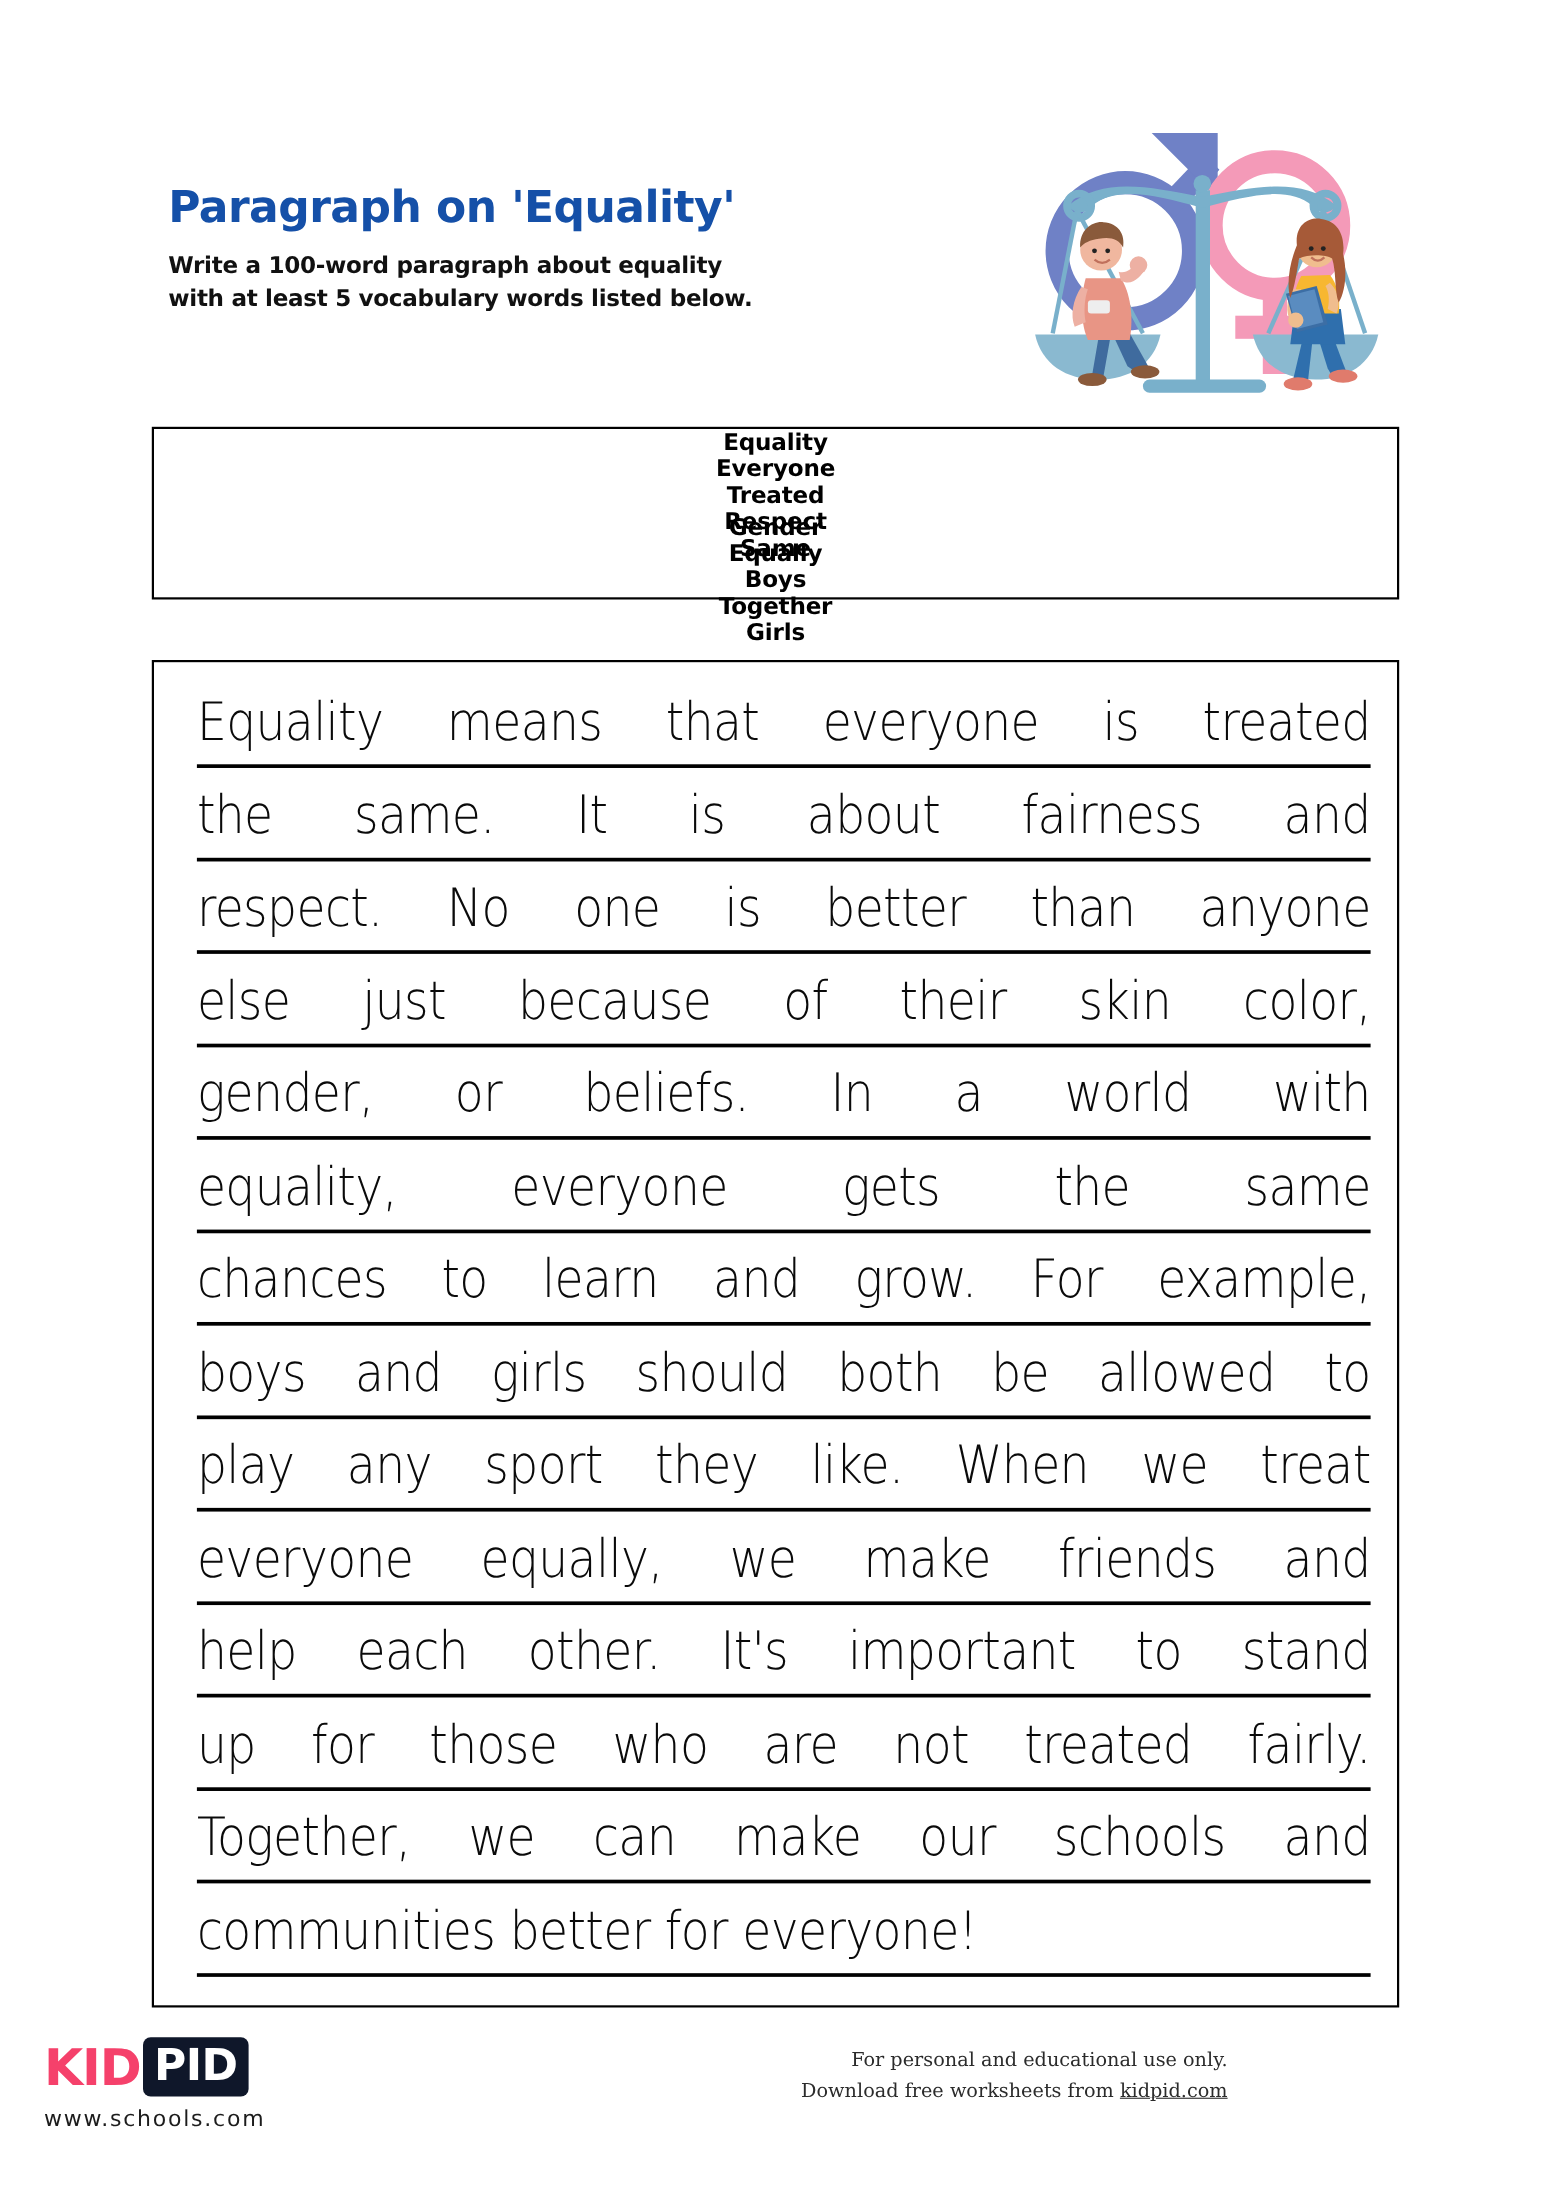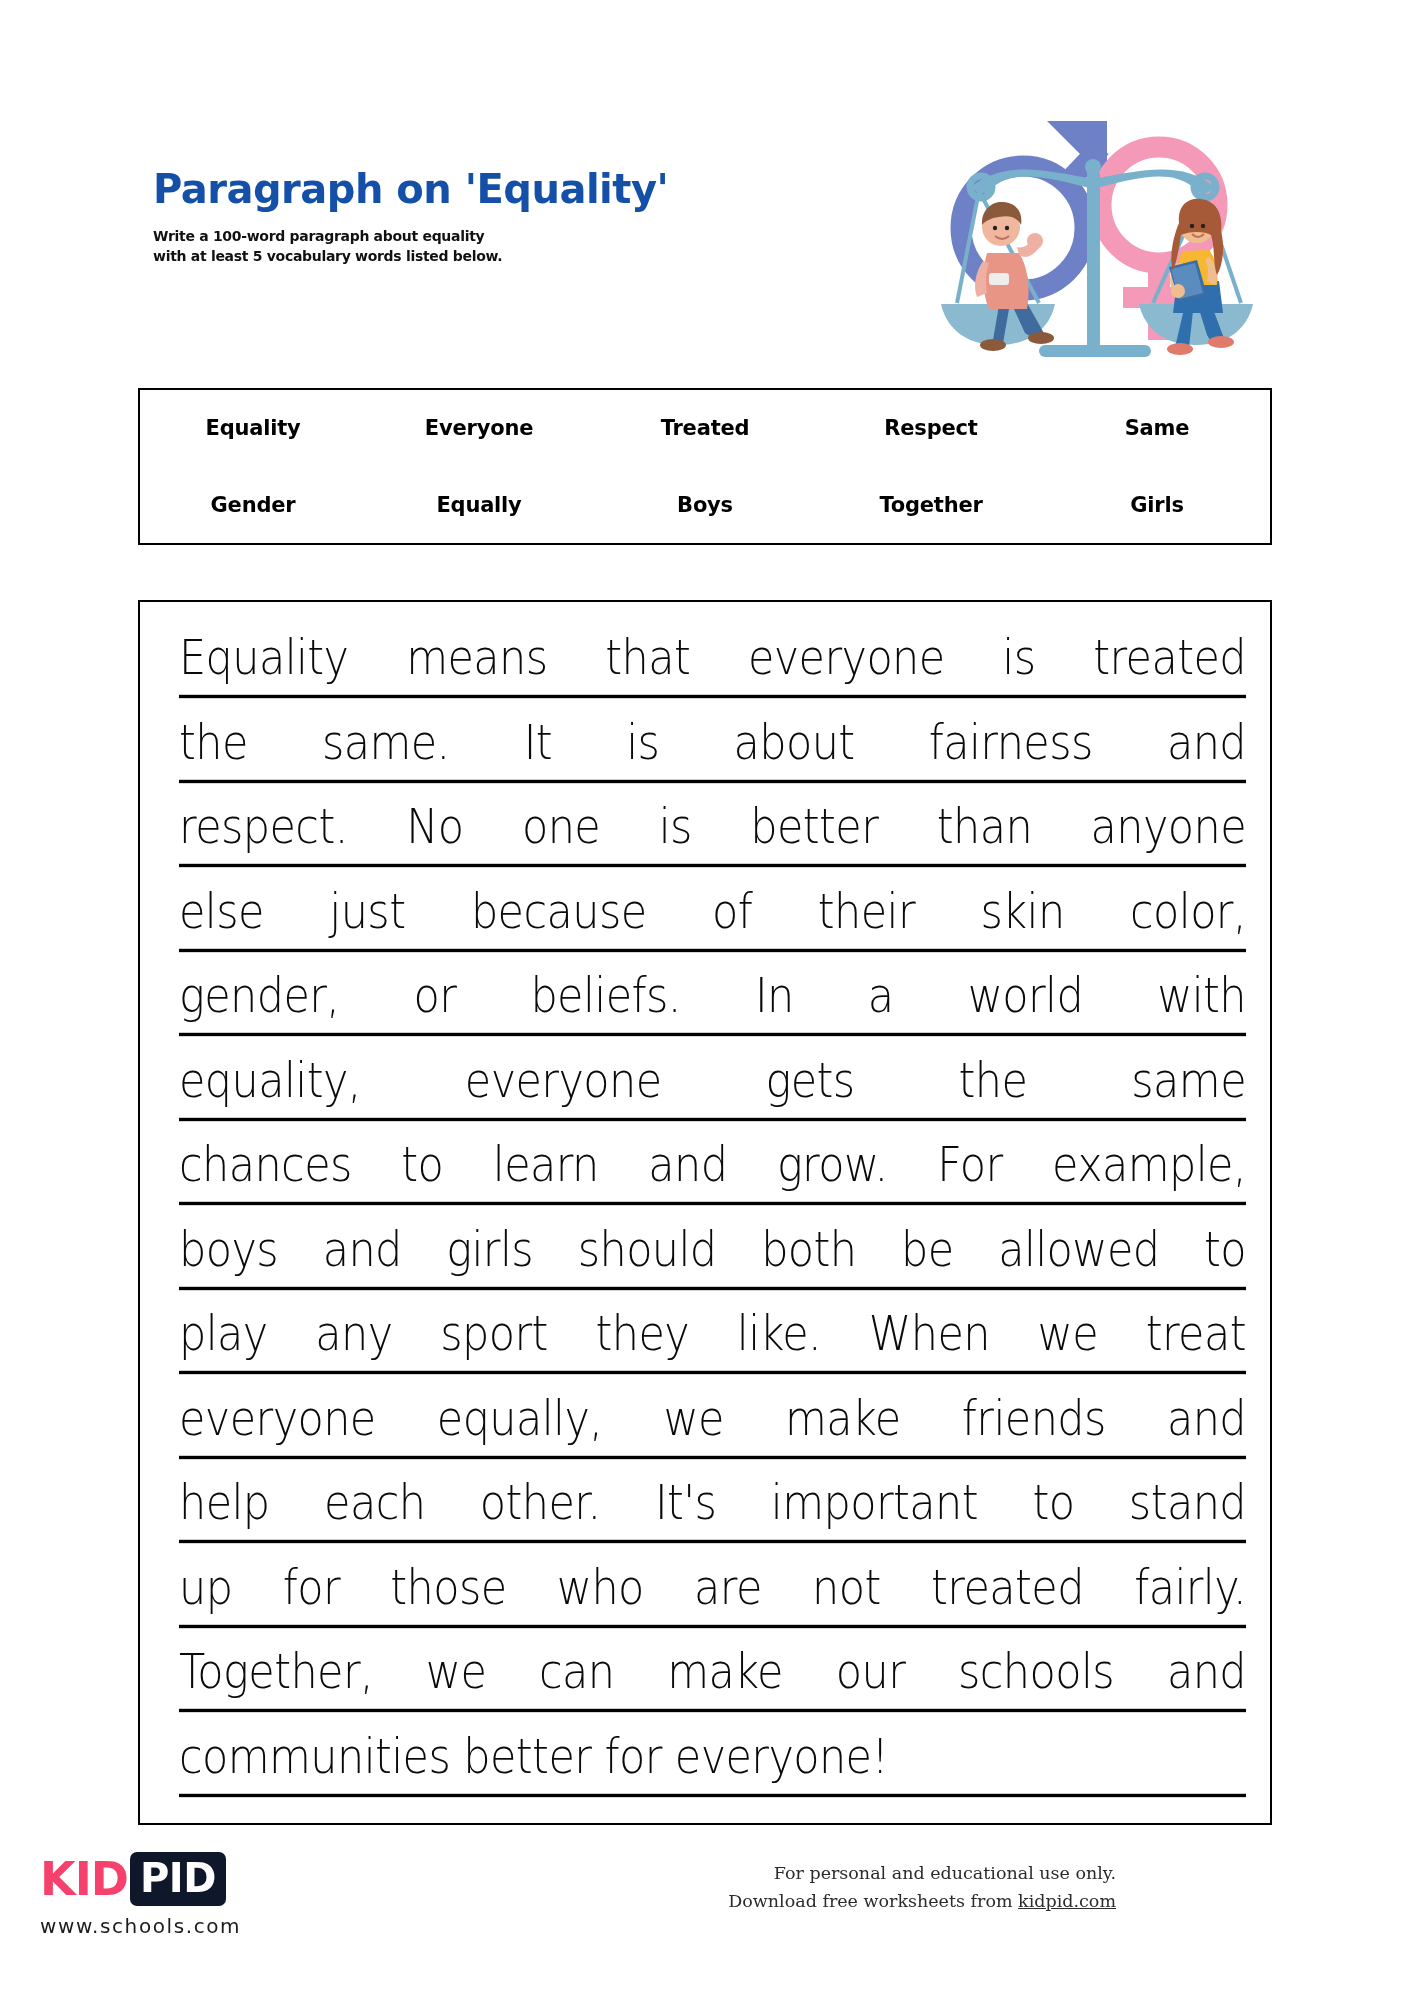--- a/index.html
+++ b/index.html
@@ -34,21 +34,21 @@
     font-weight: bold;
     color: #1550a8;
     letter-spacing: -0.5px;
     line-height: 1.05;
     white-space: nowrap;
   }
 
   .page-subtitle {
     margin-top: 17px;
     font-family: "DejaVu Sans", sans-serif;
-    font-size: 14px;
+    font-size: 21px;
     font-weight: bold;
     color: #111111;
     line-height: 1.42;
     letter-spacing: -0.3px;
   }
   .page-subtitle .sub-line { display: block; }
 
   
   .illustration {
     position: absolute;
@@ -70,20 +70,21 @@
     display: flex;
     flex-direction: column;
     justify-content: center;
   }
 
   .vocab-row {
     display: flex;
     width: 100%;
     height: 50%;
     align-items: center;
+    flex-direction: column;
   }
 
   .vocab-cell {
     flex: 1 1 0;
     text-align: center;
     font-family: "DejaVu Sans", sans-serif;
     font-size: 21px;
     font-weight: bold;
     color: #000000;
     letter-spacing: -0.2px;

